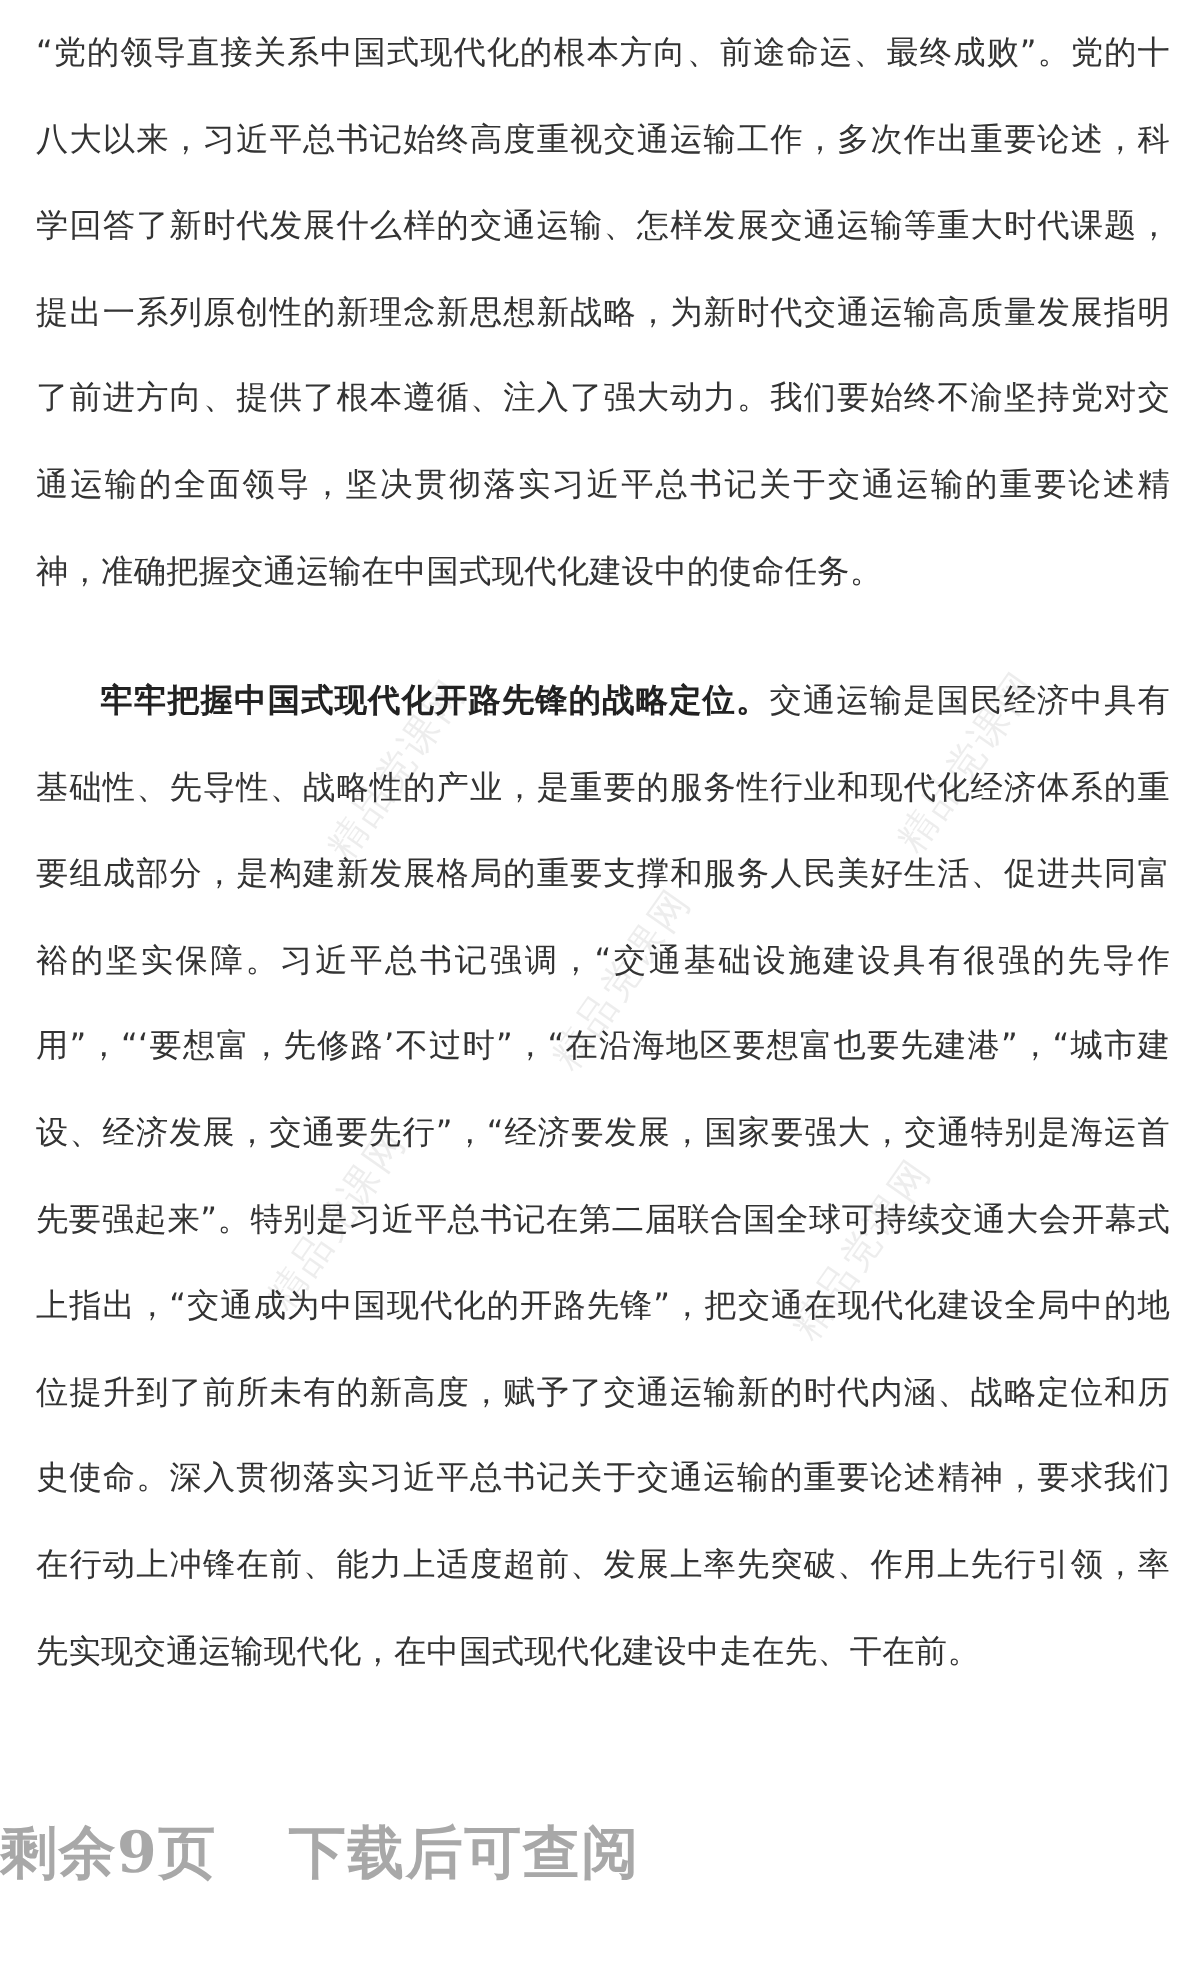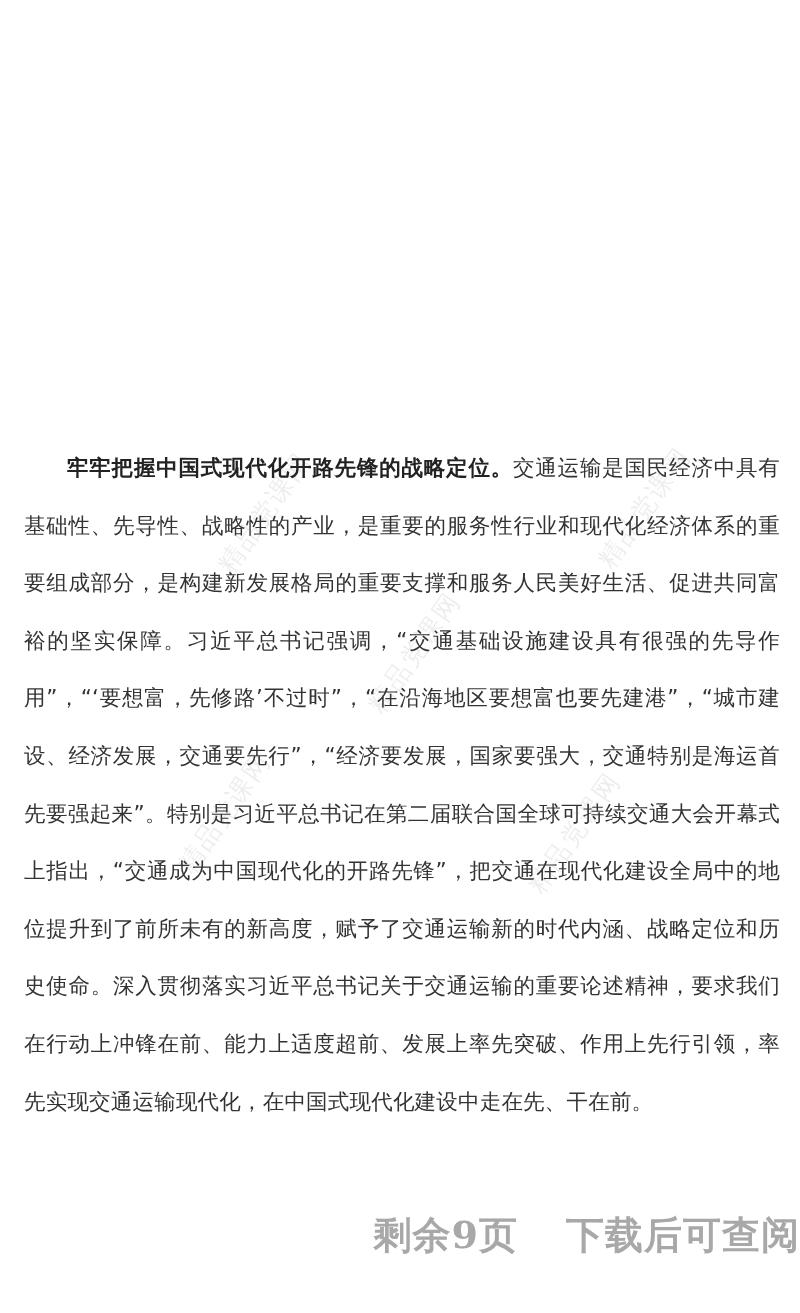--- a/index.html
+++ b/index.html
@@ -47,40 +47,43 @@
     transform: rotate(-55deg);
     transform-origin: left top;
     white-space: nowrap;
     pointer-events: none;
   }
   .footer {
     position: absolute;
     left: 0;
     width: 800px;
     top: 1210px;
-    text-align: right;
+    text-align: left;
     font-size: 38px;
     font-weight: bold;
     color: #a8a8a8;
     letter-spacing: 1px;
     font-family: "DejaVu Serif", "Liberation Serif", serif;
   }
   .footer .gap { display: inline-block; width: 48px; }
 </style>
 </head>
 <body>
 
 <div class="page">
 
   <div class="watermark" style="left:210px; top:560px;">精品党课网</div>
   <div class="watermark" style="left:590px; top:555px;">精品党课网</div>
   <div class="watermark" style="left:360px; top:700px;">精品党课网</div>
   <div class="watermark" style="left:170px; top:860px;">精品党课网</div>
   <div class="watermark" style="left:520px; top:880px;">精品党课网</div>
 
+  <p class="para para-1">
+    <span>“党的领导直接关系中国式现代化的根本方向、前途命运、最终成败”。党的十八大以来，习近平总书记始终高度重视交通运输工作，多次作出重要论述，科学回答了新时代发展什么样的交通运输、怎样发展交通运输等重大时代课题，提出一系列原创性的新理念新思想新战略，为新时代交通运输高质量发展指明了前进方向、提供了根本遵循、注入了强大动力。我们要始终不渝坚持党对交通运输的全面领导，坚决贯彻落实习近平总书记关于交通运输的重要论述精神，准确把握交通运输在中国式现代化建设中的使命任务。</span>
+  </p>
 
   <p class="para para-2">
     <span class="lead">牢牢把握中国式现代化开路先锋的战略定位。</span><span>交通运输是国民经济中具有基础性、先导性、战略性的产业，是重要的服务性行业和现代化经济体系的重要组成部分，是构建新发展格局的重要支撑和服务人民美好生活、促进共同富裕的坚实保障。习近平总书记强调，“交通基础设施建设具有很强的先导作用”，“‘要想富，先修路’不过时”，“在沿海地区要想富也要先建港”，“城市建设、经济发展，交通要先行”，“经济要发展，国家要强大，交通特别是海运首先要强起来”。特别是习近平总书记在第二届联合国全球可持续交通大会开幕式上指出，“交通成为中国现代化的开路先锋”，把交通在现代化建设全局中的地位提升到了前所未有的新高度，赋予了交通运输新的时代内涵、战略定位和历史使命。深入贯彻落实习近平总书记关于交通运输的重要论述精神，要求我们在行动上冲锋在前、能力上适度超前、发展上率先突破、作用上先行引领，率先实现交通运输现代化，在中国式现代化建设中走在先、干在前。</span>
   </p>
 
   <div class="footer">
     <span>剩余9页</span><span class="gap"></span><span>下载后可查阅</span>
   </div>
 
 </div>

